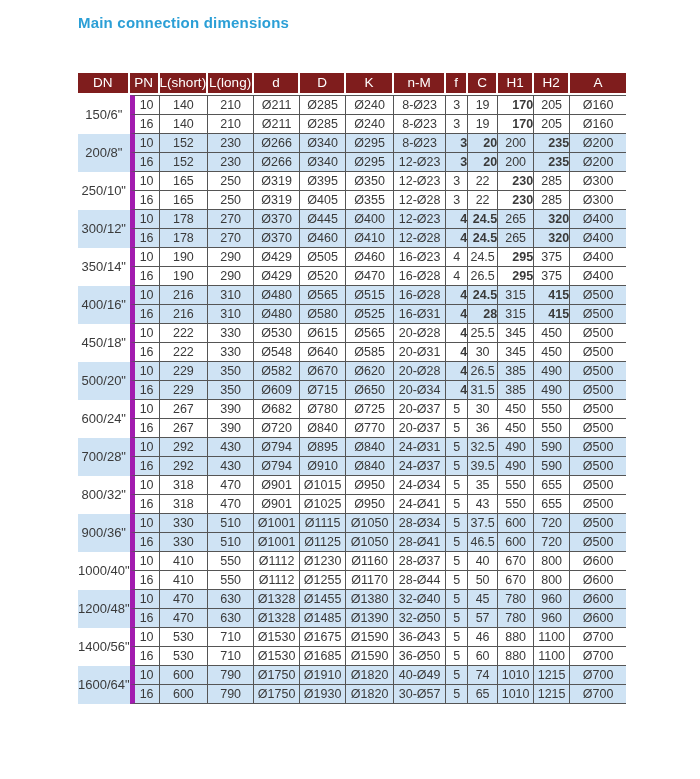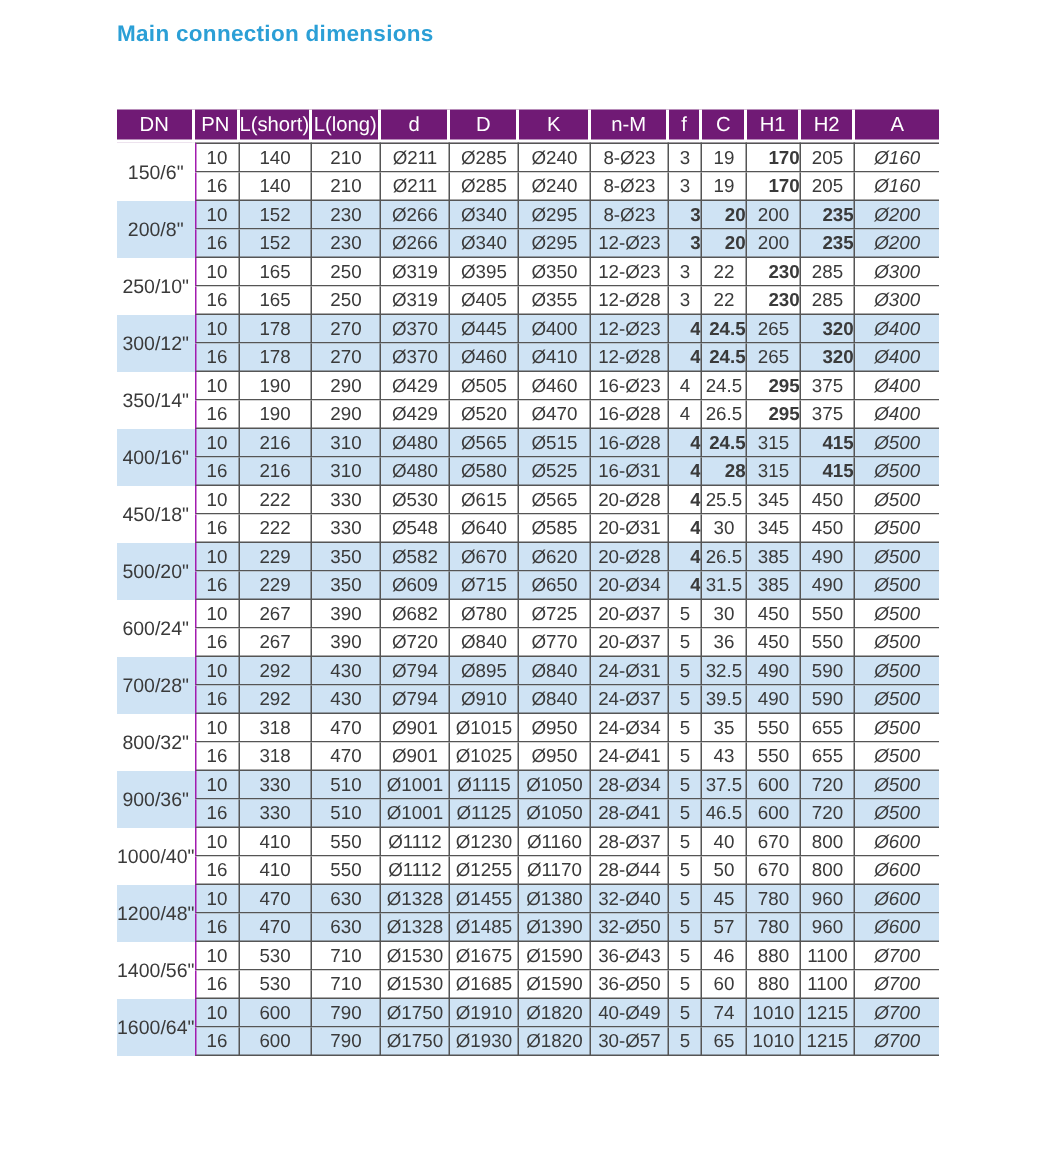--- a/index.html
+++ b/index.html
@@ -28,21 +28,21 @@
   }
   table.dims {
     position: absolute;
     left: 78px;
     top: 73px;
     border-collapse: separate;
     border-spacing: 0;
     table-layout: fixed;
   }
   table.dims th {
-    background: #701a75;
+    background: #7f1d1d;
     color: #ffffff;
     font-size: 13.5px;
     font-weight: 400;
     height: 20px;
     line-height: 20px;
     padding: 0;
     text-align: center;
     border-right: 2px solid #ffffff;
     border-bottom: 2px solid #ffffff;
     overflow: hidden;
@@ -56,22 +56,22 @@
     text-align: center;
     vertical-align: middle;
     font-size: 12.5px;
     color: #3a3a3a;
     background: #ffffff;
     border-right: 1px solid #555555;
     border-bottom: 1px solid #555555;
     overflow: hidden;
     white-space: nowrap;
   }
-  table.dims td:last-child { border-right: none; font-style: italic; }
-  table.dims td.pn { border-left: 1px solid #a21caf; }
+  table.dims td:last-child { border-right: none; }
+  table.dims td.pn { border-left: 5px solid #a21caf; }
   table.dims tbody tr.first-data-row td:not(.dn) { border-top: 1px solid #555555; }
   table.dims td.dn {
     border: none;
     font-size: 13px;
   }
   table.dims tr.shaded td { background: #cfe3f4; }
   table.dims td.b { font-weight: 700; text-align: right; }
 </style>
 </head>
 <body>

